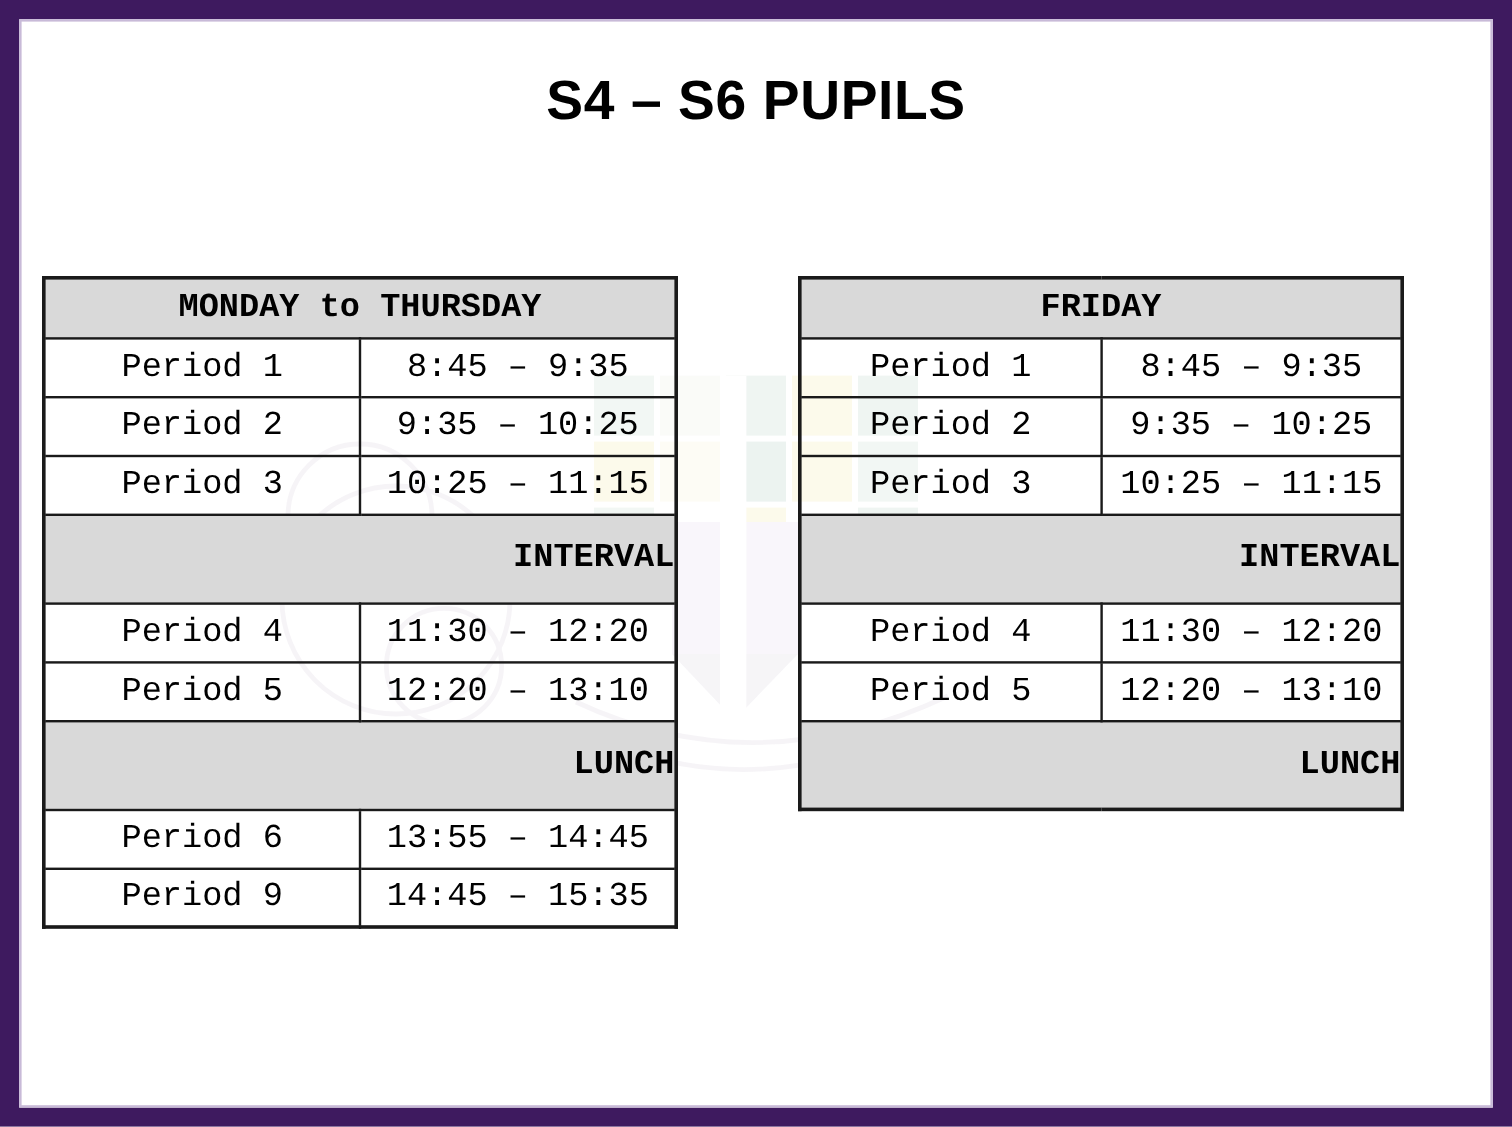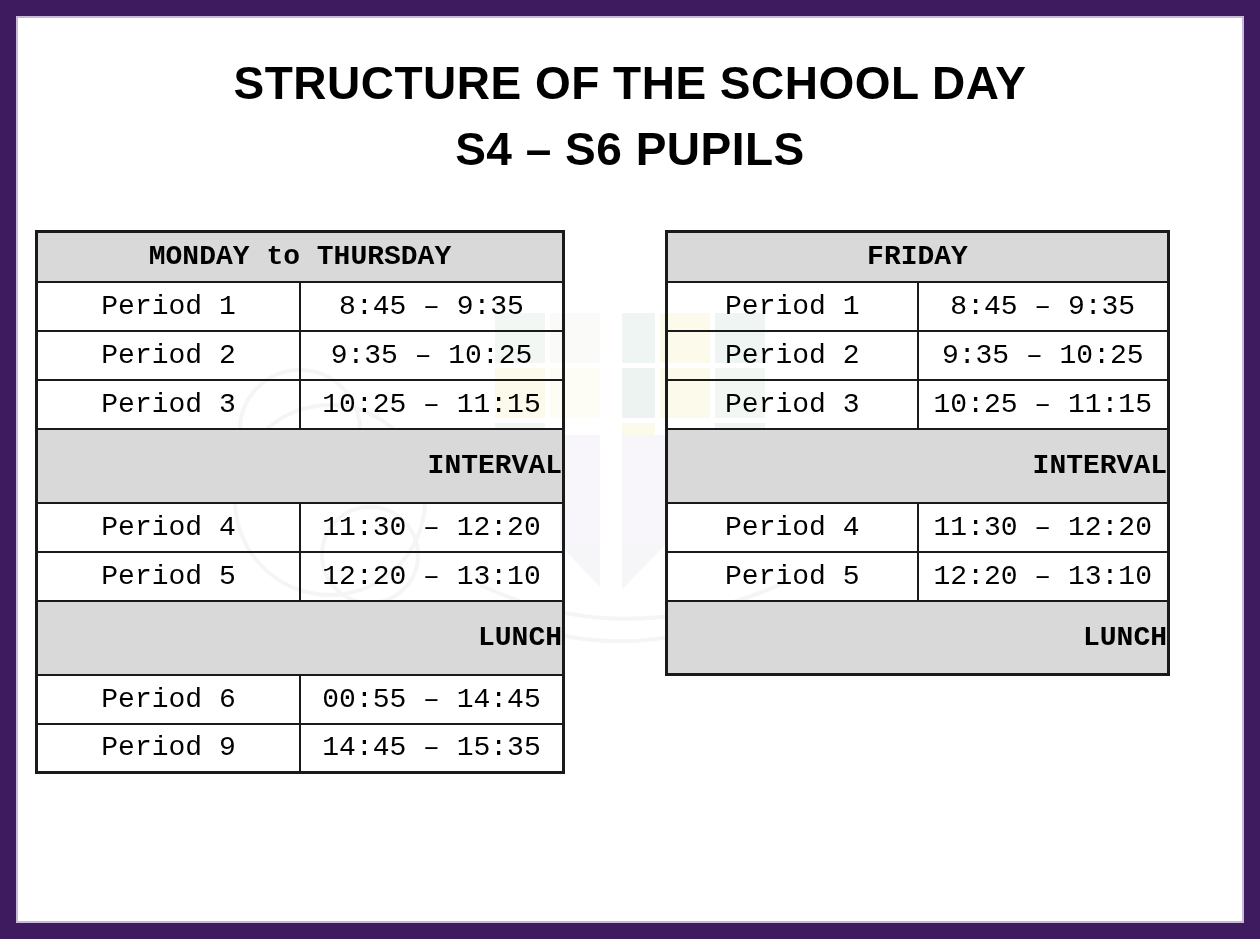--- a/index.html
+++ b/index.html
@@ -109,21 +109,20 @@
     <rect x="515" y="123" width="50" height="20" fill="#E3EDE8"></rect>
   </g>
 
   <rect x="360" y="135" width="105" height="110" fill="#F5F0F8"></rect>
   <polygon points="360,245 412,300 465,245" fill="#EFEDF2"></polygon>
 
   <rect x="400" y="13" width="22" height="287" fill="#FFFFFF"></rect>
 </svg>
 
 <div class="slide-title">
-  <div>STRUCTURE OF THE SCHOOL DAY</div>
   <div>S4 – S6 PUPILS</div>
 </div>
 
 <div class="tbl-wrap tbl-left">
   <table class="timetable">
     <colgroup>
         <col style="width:50%">
         <col style="width:50%">
       </colgroup>
     <thead>
@@ -153,21 +152,21 @@
         </tr>
         <tr class="period-row">
           <td>Period 5</td>
           <td>12:20 – 13:10</td>
         </tr>
         <tr class="section-row">
           <td colspan="2">LUNCH</td>
         </tr>
         <tr class="period-row">
           <td>Period 6</td>
-          <td>00:55 – 14:45</td>
+          <td>13:55 – 14:45</td>
         </tr>
         <tr class="period-row">
           <td>Period 9</td>
           <td>14:45 – 15:35</td>
         </tr>
       </tbody>
   </table>
 </div>
 
 <div class="tbl-wrap tbl-right">

